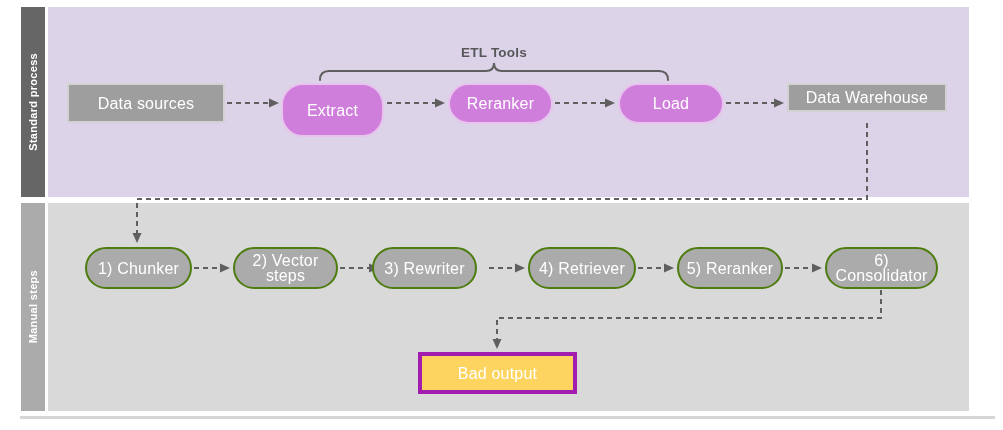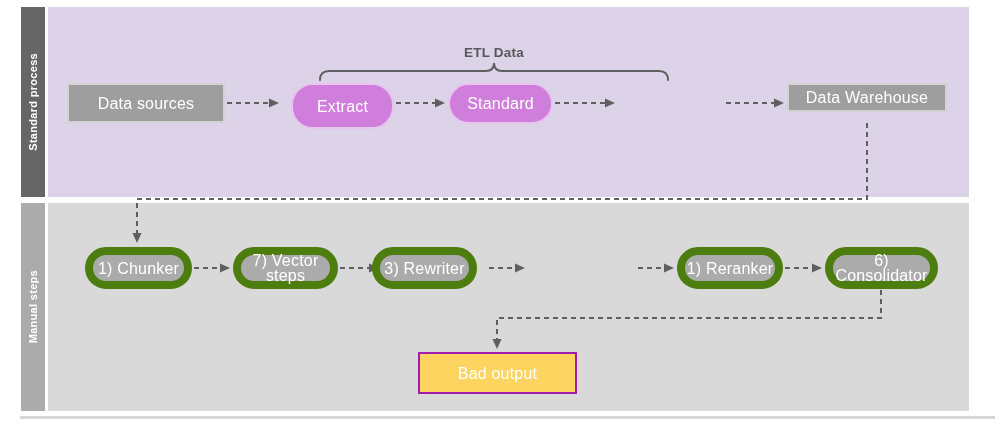--- a/index.html
+++ b/index.html
@@ -20,22 +20,22 @@
   .lane1-body{background:var(--lane1-bg,#dcd3e9);}
   .lane2-body{background:var(--lane2-bg,#d9d9d9);}
   .node{
     position:absolute;display:flex;flex-direction:column;align-items:center;justify-content:center;
     box-sizing:border-box;color:var(--node-text,#ffffff);font-weight:normal;font-size:16px;
     text-align:center;line-height:15px;letter-spacing:.2px;
   }
   .rect-gray{background:var(--node-gray,#9e9e9e);border:2px solid #d2d2d2;}
   .pill{border-radius:22px;}
   .pill-pink{background:var(--node-pink,#d07edb);border:2px solid var(--node-pink-border,#e7c3ee);}
-  .pill-gray{background:var(--pill-gray,#ababab);border:8px solid #4d7c0f;}
-  .rect-yellow{background:var(--node-yellow,#fcd45f);border:2px solid #a21caf;}
+  .pill-gray{background:var(--pill-gray,#ababab);border:2px solid #4d7c0f;}
+  .rect-yellow{background:var(--node-yellow,#fcd45f);border:4px solid #a21caf;}
   .group-label{
     position:absolute;text-align:center;color:var(--label-text,#58585a);
     font-weight:bold;font-size:13.5px;letter-spacing:.2px;
   }
   .connector-layer{position:absolute;left:0;top:0;pointer-events:none;}
   .dashed{stroke:var(--connector,#5f5f5f);stroke-width:2;fill:none;stroke-dasharray:5 4;}
   .brace{stroke:var(--connector,#5f5f5f);stroke-width:2;fill:none;stroke-linecap:round;}
   .divider{position:absolute;background:#d6d6d6;}
 </style>
 </head>
@@ -66,47 +66,53 @@
     <path class="dashed" d="M867 123 V199 H137 V234" marker-end="url(#ah)"></path>
     <path class="dashed" d="M194 268 H221" marker-end="url(#ah)"></path>
     <path class="dashed" d="M340 268 H370" marker-end="url(#ah)"></path>
     <path class="dashed" d="M489 268 H516" marker-end="url(#ah)"></path>
     <path class="dashed" d="M638 268 H665" marker-end="url(#ah)"></path>
     <path class="dashed" d="M785 268 H813" marker-end="url(#ah)"></path>
     <path class="dashed" d="M881 290 V318 H497 V340" marker-end="url(#ah)"></path>
     <path class="brace" d="M320 80 Q320 71 329 71 H486 Q494 71 494 63 Q494 71 502 71 H659 Q668 71 668 80"></path>
   </svg>
 
-  <div class="group-label" style="left:434px;top:45px;width:120px">ETL Data</div>
+  <div class="group-label" style="left:434px;top:45px;width:120px">ETL Tools</div>
 
   <div class="node rect-gray" style="left:67px;top:83px;width:158px;height:40px">
     <span>Data sources</span>
   </div>
-  <div class="node pill pill-pink" style="left:291px;top:83px;width:103px;height:46px">
+  <div class="node pill pill-pink" style="left:281px;top:83px;width:103px;height:54px">
     <span>Extract</span>
   </div>
   <div class="node pill pill-pink" style="left:448px;top:83px;width:105px;height:41px">
-    <span>Standard</span>
+    <span>Reranker</span>
+  </div>
+  <div class="node pill pill-pink" style="left:618px;top:83px;width:106px;height:41px">
+    <span>Load</span>
   </div>
   <div class="node rect-gray" style="left:787px;top:83px;width:160px;height:29px">
     <span>Data Warehouse</span>
   </div>
 
   <div class="node pill pill-gray" style="left:85px;top:247px;width:107px;height:42px">
     <span>1) Chunker</span>
   </div>
   <div class="node pill pill-gray" style="left:233px;top:247px;width:105px;height:42px">
-    <span>7) Vector</span>
+    <span>2) Vector</span>
     <span>steps</span>
   </div>
   <div class="node pill pill-gray" style="left:372px;top:247px;width:105px;height:42px">
     <span>3) Rewriter</span>
   </div>
+  <div class="node pill pill-gray" style="left:528px;top:247px;width:108px;height:42px">
+    <span>4) Retriever</span>
+  </div>
   <div class="node pill pill-gray" style="left:677px;top:247px;width:106px;height:42px">
-    <span>1) Reranker</span>
+    <span>5) Reranker</span>
   </div>
   <div class="node pill pill-gray" style="left:825px;top:247px;width:113px;height:42px">
     <span>6)</span>
     <span>Consolidator</span>
   </div>
 
   <div class="node rect-yellow" style="left:418px;top:352px;width:159px;height:42px">
     <span>Bad output</span>
   </div>
 

